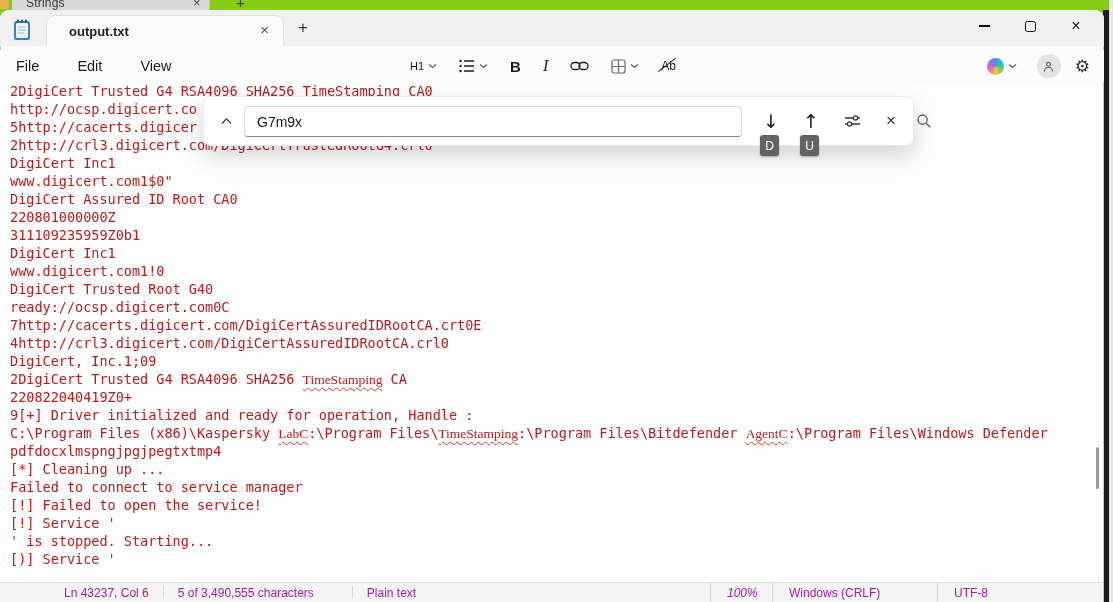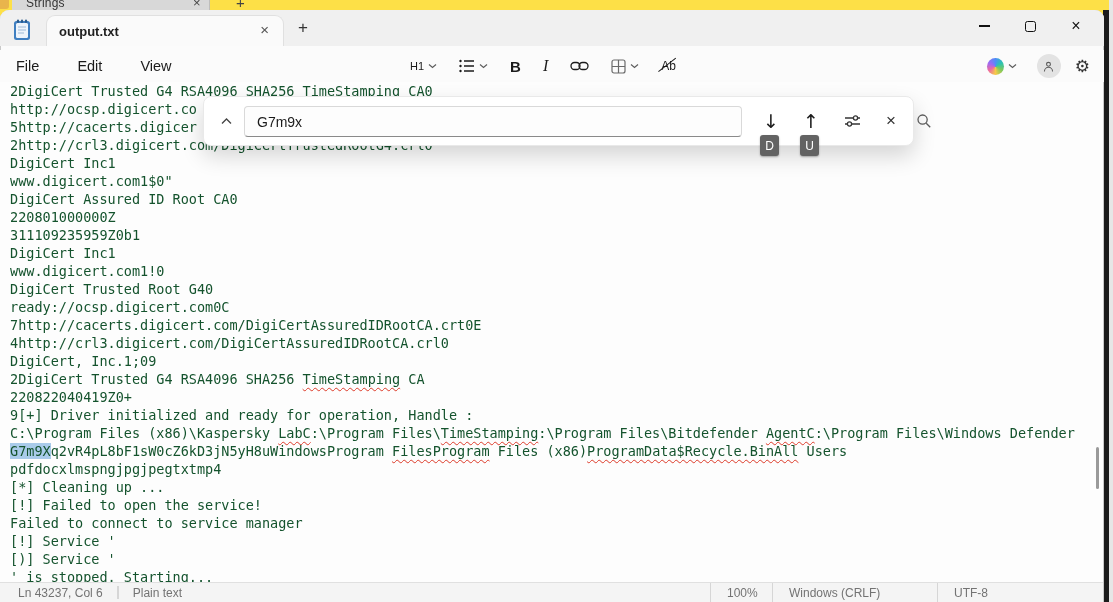--- a/index.html
+++ b/index.html
@@ -1,34 +1,34 @@
 <!DOCTYPE html>
 <html><head>
 <meta charset="utf-8">
 <style>
   * { margin:0; padding:0; box-sizing:border-box; }
   html,body { width:1113px; height:602px; overflow:hidden; font-family:"Liberation Sans",sans-serif; background:#cdcdcd; }
   .stage { position:relative; width:1113px; height:602px; }
 
   
-  .top-strip { position:absolute; left:0; top:0; width:1113px; height:16px; background:#fde047; overflow:hidden; }
+  .top-strip { position:absolute; left:0; top:0; width:1113px; height:16px; background:#84cc16; overflow:hidden; }
   .bg-app-icon { position:absolute; left:0; top:0; width:9px; height:9px; background:#e9b44c; border-radius:0 0 3px 0; }
   .bg-tab { position:absolute; left:12px; top:0; width:198px; height:10px; background:#d8d8d8; border-right:1px solid #bdbdbd; }
   .bg-tab-label { position:absolute; left:14px; top:-4px; font-size:12px; color:#333; letter-spacing:.2px; }
   .bg-tab-close { position:absolute; left:181px; top:-5px; font-size:13px; color:#444; }
   .bg-plus { position:absolute; left:236px; top:-6px; font-size:15px; color:#444; }
   .right-dark { position:absolute; left:1103px; top:10px; width:6px; height:592px; background:#1b1b1b; }
   .right-sliver { position:absolute; left:1109px; top:0; width:4px; height:602px; background:#e6e6e6; }
 
   
   .win { position:absolute; left:0; top:10px; width:1104px; height:592px; background:#fbfbfb; border-radius:9px 9px 0 0; overflow:hidden; box-shadow:0 0 0 1px #c9c9c9 inset; }
   .titlebar { position:absolute; left:0; top:0; width:100%; height:36px; background:#f0f0f0; }
   .app-icon { position:absolute; left:12px; top:9px; width:20px; height:22px; }
   .doc-tab { position:absolute; left:46px; top:5px; width:238px; height:31px; background:#fafafa; border:1px solid #e0e0e0; border-bottom:none; border-radius:9px 9px 0 0; }
-  .doc-tab-label { position:absolute; left:12px; top:8px; font-size:13px; font-weight:600; color:#1f1f1f; }
+  .doc-tab-label { position:absolute; left:22px; top:8px; font-size:13px; font-weight:600; color:#1f1f1f; }
   .tab-close { position:absolute; right:14px; top:5px; font-size:15px; color:#555; cursor:default; }
   .new-tab { position:absolute; left:298px; top:9px; font-size:17px; color:#333; line-height:17px; }
   .win-controls { position:absolute; right:5px; top:0; height:36px; display:flex; }
   .win-btn { width:46px; height:32px; display:flex; align-items:center; justify-content:center; }
   .min-glyph { width:11px; height:1.2px; background:#111; }
   .max-glyph { width:11px; height:11px; border:1.2px solid #111; border-radius:2.5px; }
   .close-glyph { font-size:16px; color:#111; line-height:16px; }
 
   
   .menubar { position:absolute; left:0; top:40px; width:100%; height:32px; background:#fbfbfb; }
@@ -40,46 +40,46 @@
   .bold-label { font-weight:700; font-size:15px; }
   .italic-label { font-style:italic; font-family:"Liberation Serif",serif; font-size:16px; }
   .clearfmt { position:relative; font-size:12px; }
   .clearfmt::after { content:""; position:absolute; left:-2px; bottom:1px; width:22px; height:1.4px; background:#1b1b1b; transform:rotate(-38deg); transform-origin:left bottom; }
   .right-tools { position:absolute; right:14px; top:0; height:32px; display:flex; align-items:center; gap:14px; }
   .copilot { width:17px; height:17px; border-radius:50%; background:conic-gradient(#4e8ef7,#2bc3b0,#7ec95b,#f7c948,#ee6aa0,#9a6af5,#4e8ef7); }
   .avatar { width:24px; height:24px; border-radius:50%; background:#e3e3e3; display:flex; align-items:center; justify-content:center; }
   .gear { font-size:17px; color:#333; }
 
   
-  .editor { position:absolute; left:0; top:72px; width:1103px; height:500px; background:#fdfdfd; overflow:hidden; padding-left:10px; font-family:"DejaVu Sans Mono","Liberation Mono",monospace; font-size:13.5px; color:#14532d; }
+  .editor { position:absolute; left:0; top:72px; width:1103px; height:500px; background:#fdfdfd; overflow:hidden; padding-left:10px; font-family:"DejaVu Sans Mono","Liberation Mono",monospace; font-size:13.5px; color:#b91c1c; }
   .erow { height:18px; line-height:18px; white-space:pre; }
-  .sq { text-decoration:underline; text-decoration-style:wavy; text-decoration-color:#dd3b2a; text-decoration-thickness:1px; text-underline-offset:3px; text-decoration-skip-ink:none; }
+  .sq { text-decoration:underline; text-decoration-style:wavy; text-decoration-color:#dd3b2a; text-decoration-thickness:1px; text-underline-offset:3px; text-decoration-skip-ink:none;font-family:Liberation Serif, serif; }
   .hl { background:#a9cbea; }
   .scroll-thumb { position:absolute; left:1096px; top:437px; width:3px; height:42px; background:#9a9a9a; border-radius:2px; }
 
   
   .findbar { position:absolute; left:203px; top:86px; width:711px; height:50px; background:#ffffff; border:1px solid #e9e9e9; border-radius:8px; box-shadow:0 10px 22px rgba(0,0,0,.16); z-index:5; }
   .collapse-btn { position:absolute; left:8px; top:10px; width:28px; height:28px; border-radius:4px; display:flex; align-items:center; justify-content:center; }
   .find-input { position:absolute; left:40px; top:9px; width:498px; height:31px; border:1px solid #d9d9d9; border-bottom:1.5px solid #8a8a8a; border-radius:4px; background:#fdfdfd; font-family:"Liberation Sans",sans-serif; font-size:14px; color:#1b1b1b; padding:0 34px 0 12px; outline:none; }
   .find-search-icon { position:absolute; left:712px; top:16px; }
   .find-btn { position:absolute; top:8px; width:30px; height:32px; display:flex; align-items:center; justify-content:center; border-radius:4px; }
   .arrow-glyph { font-size:19px; color:#1b1b1b; font-family:"DejaVu Sans",sans-serif; }
   .find-close { font-size:17px; color:#333; }
   .keytip { position:absolute; width:19px; height:21px; background:#636363; color:#fff; font-size:12px; display:flex; align-items:center; justify-content:center; border-radius:3px; z-index:6; box-shadow:0 1px 2px rgba(0,0,0,.3); }
 
   
-  .statusbar { position:absolute; left:0; top:572px; width:1103px; height:20px; background:#f4f4f4; border-top:1px solid #e0e0e0; display:flex; align-items:center; font-size:12px; color:#737373; }
+  .statusbar { position:absolute; left:0; top:572px; width:1103px; height:20px; background:#f4f4f4; border-top:1px solid #e0e0e0; display:flex; align-items:center; font-size:12px; color:#a21caf;padding-left:46px; }
   .seg { display:flex; align-items:center; height:100%; }
   .sdiv { width:1px; height:13px; background:#d6d6d6; }
   .seg1 { padding:0 14px 0 18px; }
   .seg2 { padding:0 38px 0 14px; }
   .seg3 { padding-left:14px; }
   .rgroup { margin-left:auto; display:flex; height:100%; }
   .rseg { display:flex; align-items:center; border-left:1px solid #d6d6d6; padding-left:16px; }
-  .rseg-zoom { width:62px; }
+  .rseg-zoom { width:62px;font-style:italic; }
   .rseg-eol { width:165px; }
   .rseg-enc { width:166px; }
   svg { display:block; }
 </style>
 </head>
 <body>
 
 <div class="stage">
 
   <div class="top-strip">
@@ -207,28 +207,27 @@
         <div class="erow"><span>www.digicert.com1!0</span></div>
         <div class="erow"><span>DigiCert Trusted Root G40</span></div>
         <div class="erow"><span>ready://ocsp.digicert.com0C</span></div>
         <div class="erow"><span>7http://cacerts.digicert.com/DigiCertAssuredIDRootCA.crt0E</span></div>
         <div class="erow"><span>4http://crl3.digicert.com/DigiCertAssuredIDRootCA.crl0</span></div>
         <div class="erow"><span>DigiCert, Inc.1;09</span></div>
         <div class="erow"><span>2DigiCert Trusted G4 RSA4096 SHA256 </span><span class="sq">TimeStamping</span><span> CA</span></div>
         <div class="erow"><span>220822040419Z0+</span></div>
         <div class="erow"><span>9[+] Driver initialized and ready for operation, Handle :</span></div>
         <div class="erow"><span>C:\Program Files (x86)\Kaspersky </span><span class="sq">LabC</span><span>:\Program Files\</span><span class="sq">TimeStamping</span><span>:\Program Files\Bitdefender </span><span class="sq">AgentC</span><span>:\Program Files\Windows Defender</span></div>
-        <div class="erow"><span class="hl">G7m9X</span><span>q2vR4pL8bF1sW0cZ6kD3jN5yH8uWindowsProgram </span><span class="sq">FilesProgram</span><span> Files (x86)</span><span class="sq">ProgramData$Recycle.BinAll</span><span> Users</span></div>
         <div class="erow"><span>pdfdocxlmspngjpgjpegtxtmp4</span></div>
         <div class="erow"><span>[*] Cleaning up ...</span></div>
+        <div class="erow"><span>Failed to connect to service manager</span></div>
         <div class="erow"><span>[!] Failed to open the service!</span></div>
-        <div class="erow"><span>Failed to connect to service manager</span></div>
         <div class="erow"><span>[!] Service '</span></div>
+        <div class="erow"><span>' is stopped. Starting...</span></div>
         <div class="erow"><span>[)] Service '</span></div>
-        <div class="erow"><span>' is stopped. Starting...</span></div>
       </div>
     <div class="scroll-thumb"></div>
 
     <div class="findbar">
       <div class="collapse-btn">
         <svg width="11" height="7" viewBox="0 0 11 7">
             <polyline points="1,5.5 5.5,1 10,5.5" fill="none" stroke="#444" stroke-width="1.3"></polyline>
           </svg>
       </div>
       <input class="find-input" type="text" value="G7m9x" style="">
@@ -253,20 +252,21 @@
       <div class="find-btn" style="left:672px;">
           <span class="find-close">×</span>
         </div>
     </div>
     <div class="keytip" style="left:760px; top:125px;">D</div>
     <div class="keytip" style="left:800px; top:125px;">U</div>
 
     <div class="statusbar">
       <div class="seg seg1">Ln 43237, Col 6</div>
       <div class="sdiv"></div>
+      <div class="seg seg2">5 of 3,490,555 characters</div>
       <div class="sdiv"></div>
       <div class="seg seg3">Plain text</div>
       <div class="rgroup">
         <div class="rseg rseg-zoom">100%</div>
         <div class="rseg rseg-eol">Windows (CRLF)</div>
         <div class="rseg rseg-enc">UTF-8</div>
       </div>
     </div>
 
   </div>

